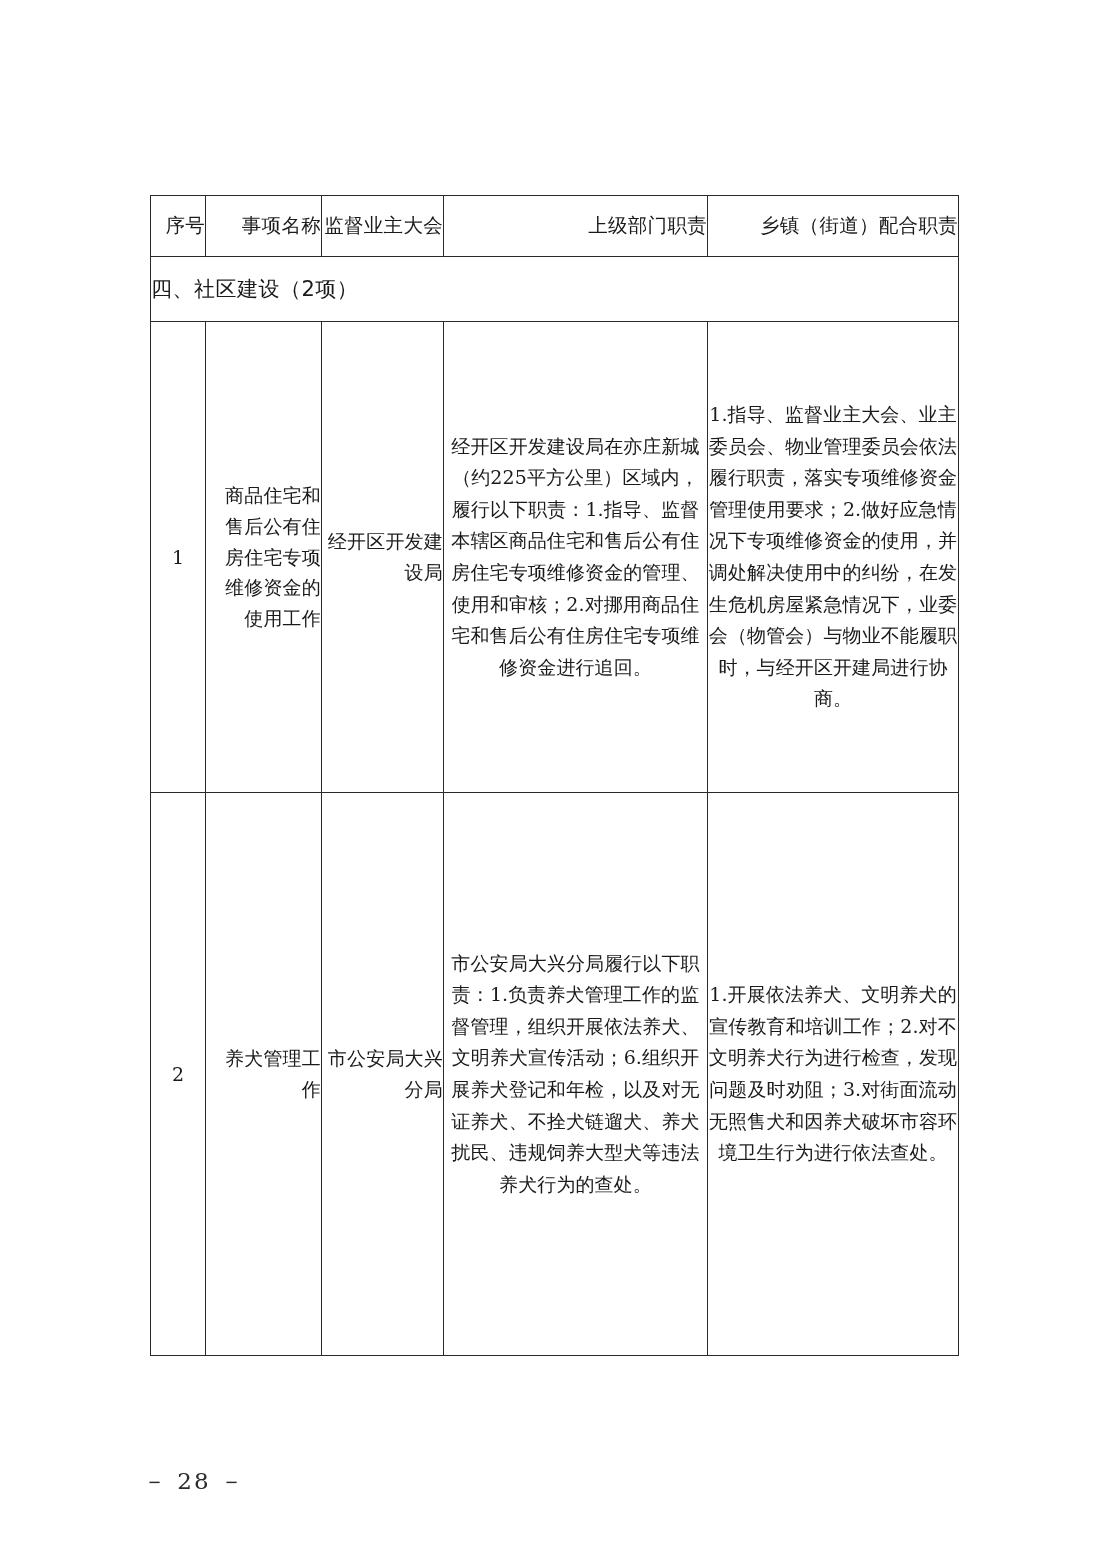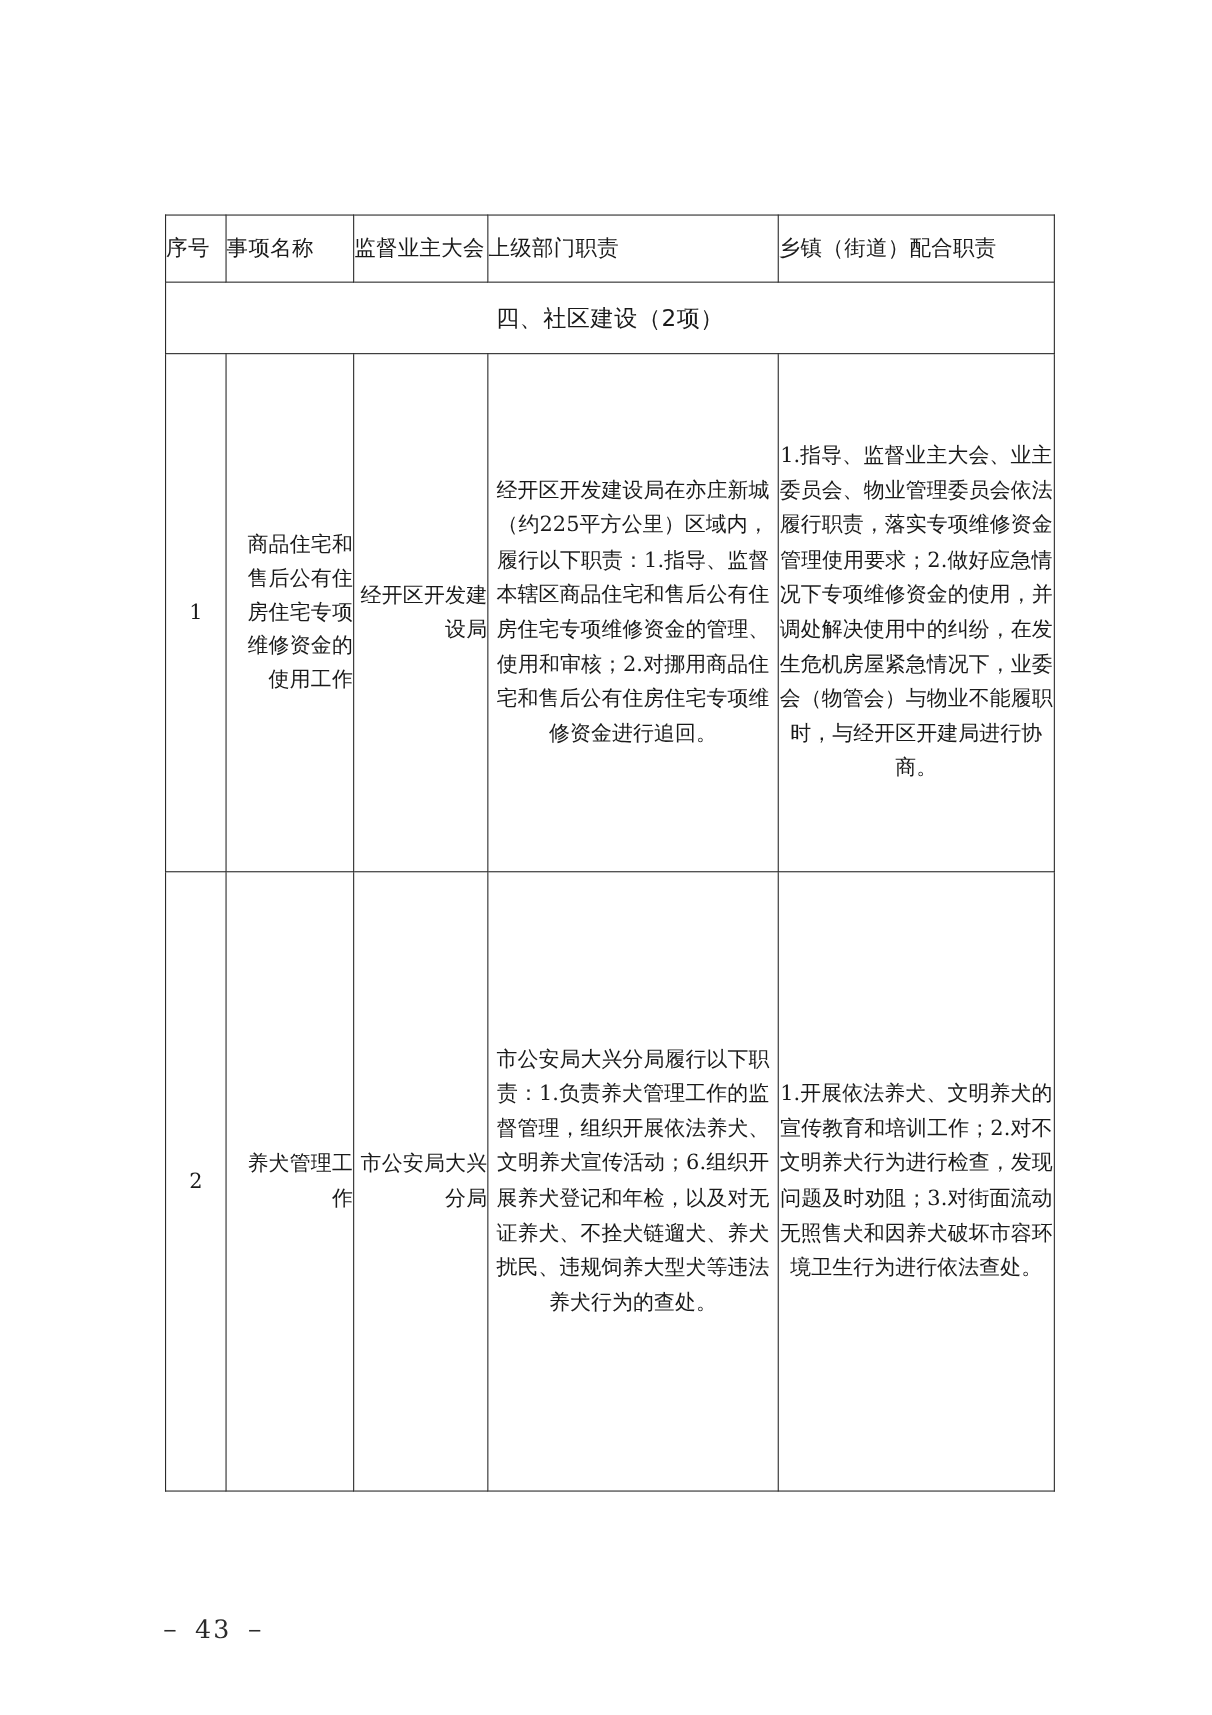--- a/index.html
+++ b/index.html
@@ -42,33 +42,33 @@
   
   col.c-idx   { width: 55px; }
   col.c-name  { width: 116px; }
   col.c-dept  { width: 122px; }
   col.c-duty  { width: 264px; }
   col.c-coop  { width: 251px; }
 
   
   .hdr-cell {
     height: 60px;
-    text-align: left;
+    text-align: right;
     font-size: 19.5px;
     line-height: 1.22;
     font-family: "DejaVu Sans", "Liberation Sans", sans-serif;
     font-weight: bold;
     letter-spacing: 0.3px;
     padding: 3px 2px;
   }
 
   
   .section-cell {
     height: 64px;
-    text-align: center;
+    text-align: left;
     padding-left: 13px;
     font-size: 21px;
     font-family: "DejaVu Sans", "Liberation Sans", sans-serif;
     font-weight: bold;
     letter-spacing: 0.5px;
   }
 
   
   .cell-idx {
     text-align: center;
@@ -147,15 +147,15 @@
       <tr class="row-two">
         <td class="cell-idx">2</td>
         <td class="cell-center">养犬管理工作</td>
         <td class="cell-center">市公安局大兴分局</td>
         <td class="cell-para">市公安局大兴分局履行以下职责：1.负责养犬管理工作的监督管理，组织开展依法养犬、文明养犬宣传活动；6.组织开展养犬登记和年检，以及对无证养犬、不拴犬链遛犬、养犬扰民、违规饲养大型犬等违法养犬行为的查处。</td>
         <td class="cell-para">1.开展依法养犬、文明养犬的宣传教育和培训工作；2.对不文明养犬行为进行检查，发现问题及时劝阻；3.对街面流动无照售犬和因养犬破坏市容环境卫生行为进行依法查处。</td>
       </tr>
     </tbody>
   </table>
 
-  <div class="page-number">－ 43 －</div>
+  <div class="page-number">－ 28 －</div>
 
 </div>
 
 </body></html>

